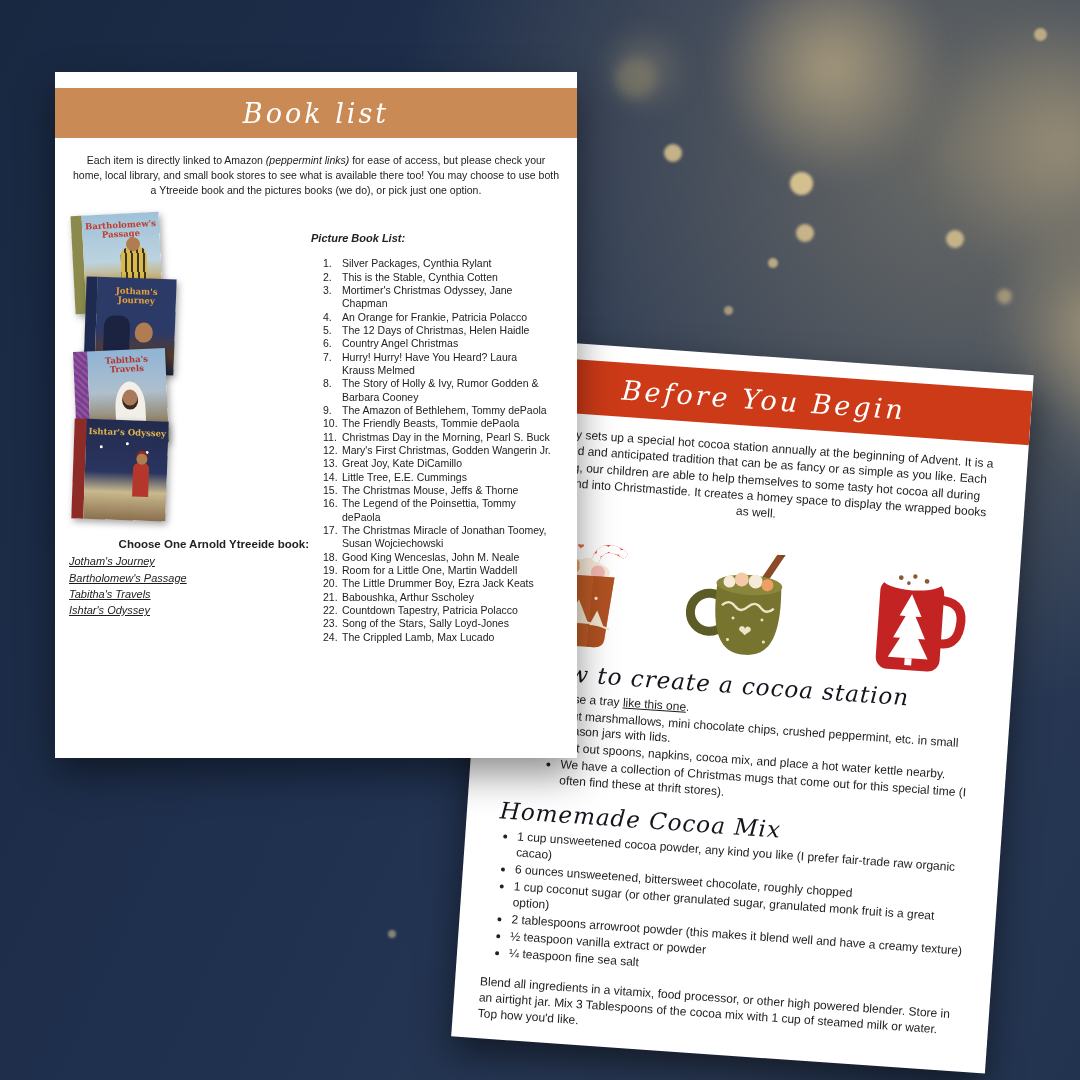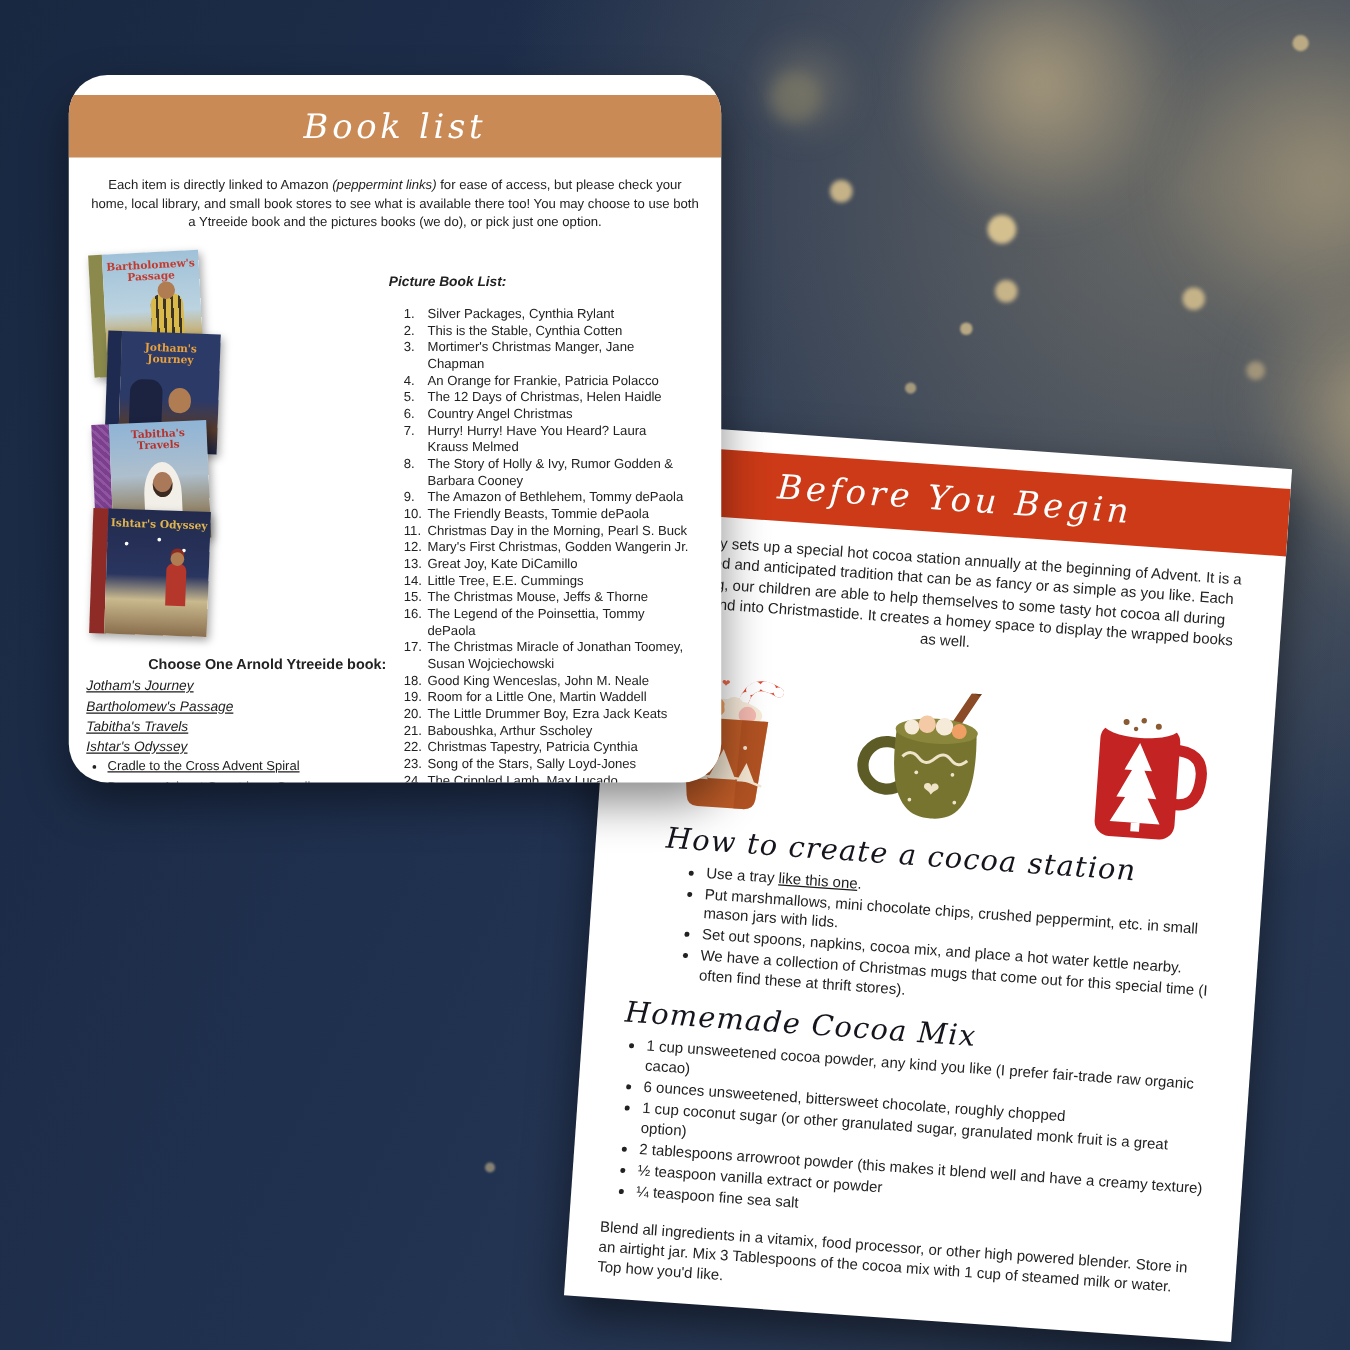--- a/index.html
+++ b/index.html
@@ -27,21 +27,21 @@
   .b11{left:997px;top:289px;width:15px;height:15px;background:#cdb689;opacity:.6;filter:blur(2px);}
   .b12{left:724px;top:306px;width:9px;height:9px;background:#d9c28e;opacity:.65;filter:blur(1px);}
   .b13{left:616px;top:58px;width:40px;height:40px;background:#8a8468;opacity:.5;filter:blur(6px);}
   .b14{left:1035px;top:255px;width:250px;height:250px;background:radial-gradient(circle,rgba(222,198,146,.55),rgba(222,198,146,0) 70%);filter:blur(20px);}
   .b15{left:388px;top:930px;width:8px;height:8px;background:#d9c28e;opacity:.55;filter:blur(1px);}
 
   
   .page{position:absolute;background:#ffffff;color:#222;}
   .page-right{left:500px;top:338px;width:535px;height:700px;transform:rotate(4deg);transform-origin:0 0;z-index:1;
     box-shadow:0 16px 36px rgba(0,0,0,.5);overflow:hidden;}
-  .page-left{left:55px;top:60px;width:522px;height:566px;z-index:2;box-shadow:0 16px 36px rgba(0,0,0,.45);overflow:hidden;border-radius:31px;}
+  .page-left{left:55px;top:72px;width:522px;height:686px;z-index:2;box-shadow:0 16px 36px rgba(0,0,0,.45);overflow:hidden;}
 
   .script{font-family:"DejaVu Serif", serif;font-style:italic;}
   .band{margin-top:16px;display:flex;align-items:center;justify-content:center;}
   .band-left{height:50px;background:#c98a55;}
   .band-right{height:54px;background:#cc3a17;}
   .band .script{color:#fff;font-size:27px;letter-spacing:3px;}
 
   
   .lp-intro{margin:15px 16px 0;font-size:10.5px;line-height:1.44;text-align:center;}
   .lp-intro em{font-style:italic;}
@@ -267,39 +267,31 @@
 
             <span class="lnk">Jotham's Journey</span>
 
             <span class="lnk">Bartholomew's Passage</span>
 
             <span class="lnk">Tabitha's Travels</span>
 
             <span class="lnk">Ishtar's Odyssey</span>
           </div>
 
-        <ul class="items">
-
-            <li><span class="lnk">Cradle to the Cross Advent Spiral</span></li>
-
-            <li><span class="lnk">Beeswax Advent Countdown Candle</span></li>
-
-            <li><span class="lnk">Jesse Tree Ornaments</span></li>
-          </ul>
       </div>
 
       <div class="lp-colR">
         <div class="pbl-title">Picture Book List:</div>
         <ol class="pb">
 
             <li>Silver Packages, Cynthia Rylant</li>
 
             <li>This is the Stable, Cynthia Cotten</li>
 
-            <li>Mortimer's Christmas Manger, Jane Chapman</li>
+            <li>Mortimer's Christmas Odyssey, Jane Chapman</li>
 
             <li>An Orange for Frankie, Patricia Polacco</li>
 
             <li>The 12 Days of Christmas, Helen Haidle</li>
 
             <li>Country Angel Christmas</li>
 
             <li>Hurry! Hurry! Have You Heard? Laura Krauss Melmed</li>
 
             <li>The Story of Holly &amp; Ivy, Rumor Godden &amp; Barbara Cooney</li>
@@ -323,21 +315,21 @@
             <li>The Christmas Miracle of Jonathan Toomey, Susan Wojciechowski</li>
 
             <li>Good King Wenceslas, John M. Neale</li>
 
             <li>Room for a Little One, Martin Waddell</li>
 
             <li>The Little Drummer Boy, Ezra Jack Keats</li>
 
             <li>Baboushka, Arthur Sscholey</li>
 
-            <li>Christmas Tapestry, Patricia Cynthia</li>
+            <li>Countdown Tapestry, Patricia Polacco</li>
 
             <li>Song of the Stars, Sally Loyd-Jones</li>
 
             <li>The Crippled Lamb, Max Lucado</li>
           </ol>
       </div>
     </div>
   </div>
 </div>
 

